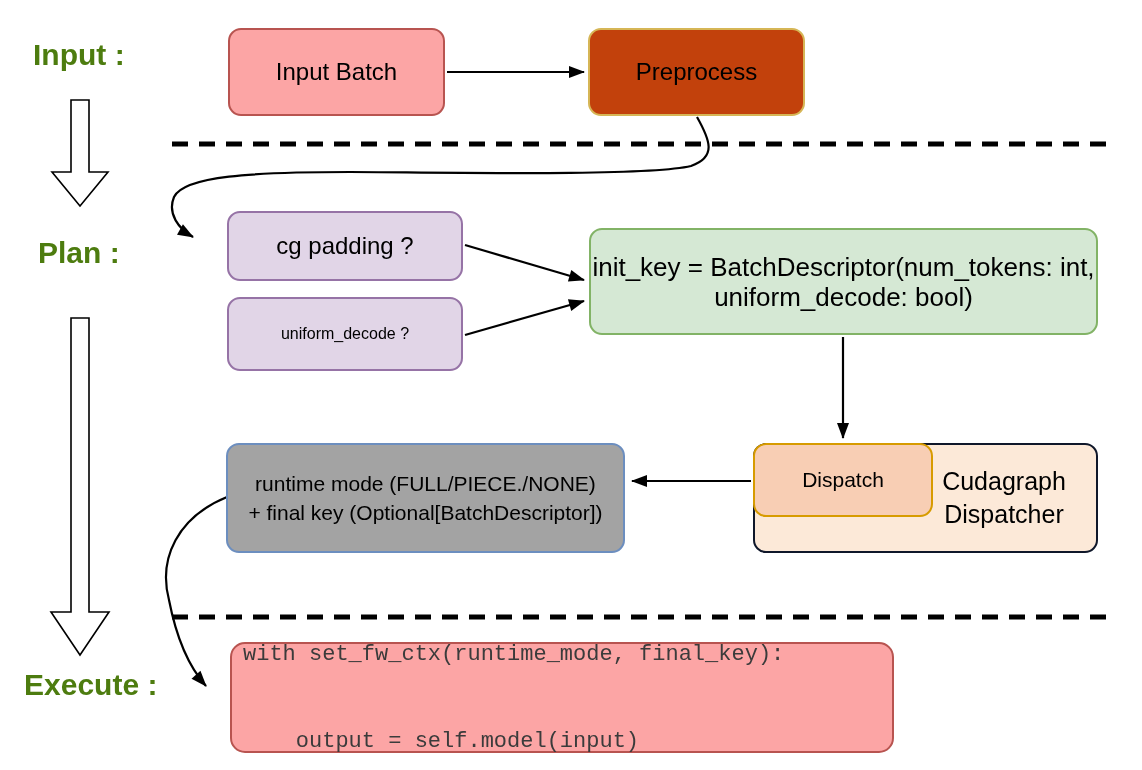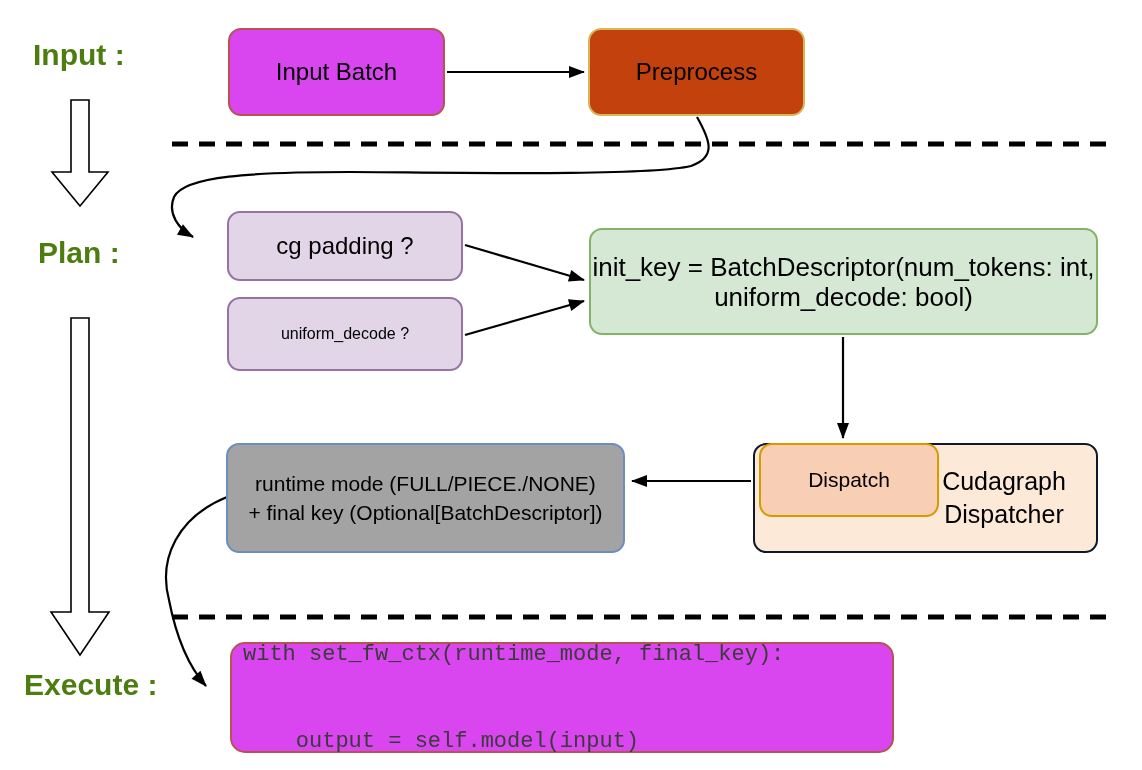--- a/index.html
+++ b/index.html
@@ -21,35 +21,35 @@
     position:absolute;
     border-radius:13px;
     box-sizing:border-box;
     display:flex;
     align-items:center;
     justify-content:center;
     text-align:center;
     color:#000;
   }
   .node .lines{width:100%;}
-  .red    {background:#d946ef;border:2px solid #B85450;}
+  .red    {background:#fca5a5;border:2px solid #B85450;}
   .yellow {background:#c2410c;border:2px solid #D6B656;}
   .purple {background:#E1D5E7;border:2px solid #9673A6;}
   .green  {background:#D5E8D4;border:2px solid #82B366;}
   .blue   {background:#a3a3a3;border:2px solid #6C8EBF;}
   .orange-outer{background:#FCE9D8;border:2px solid #0f172a;padding-left:36px;}
   .orange-inner{background:#F8CEB4;border:2px solid #D79B00;}
   #node-input-batch   {left:228px;top:28px;width:217px;height:88px;font-size:24px;}
   #node-preprocess    {left:588px;top:28px;width:217px;height:88px;font-size:24px;}
   #node-cg-padding    {left:227px;top:211px;width:236px;height:70px;font-size:24px;}
   #node-uniform-decode{left:227px;top:297px;width:236px;height:74px;font-size:16px;}
   #node-init-key      {left:589px;top:228px;width:509px;height:107px;font-size:26px;line-height:30px;}
   #node-cudagraph     {left:753px;top:443px;width:345px;height:110px;font-size:25px;justify-content:flex-end;}
   #node-cudagraph .lines{width:160px;margin-right:12px;line-height:33px;}
-  #node-dispatch      {left:753px;top:443px;width:180px;height:74px;font-size:21px;margin-left:6px;}
+  #node-dispatch      {left:753px;top:443px;width:180px;height:74px;font-size:21px;}
   #node-runtime       {left:226px;top:443px;width:399px;height:110px;font-size:21px;line-height:29px;}
   #node-code{
     left:230px;top:642px;width:664px;height:111px;
     border-radius:15px;
     font-family:"Liberation Mono", monospace;
     font-size:22px;line-height:29px;
     color:#3b3b3b;
     justify-content:flex-start;
     text-align:left;
   }

